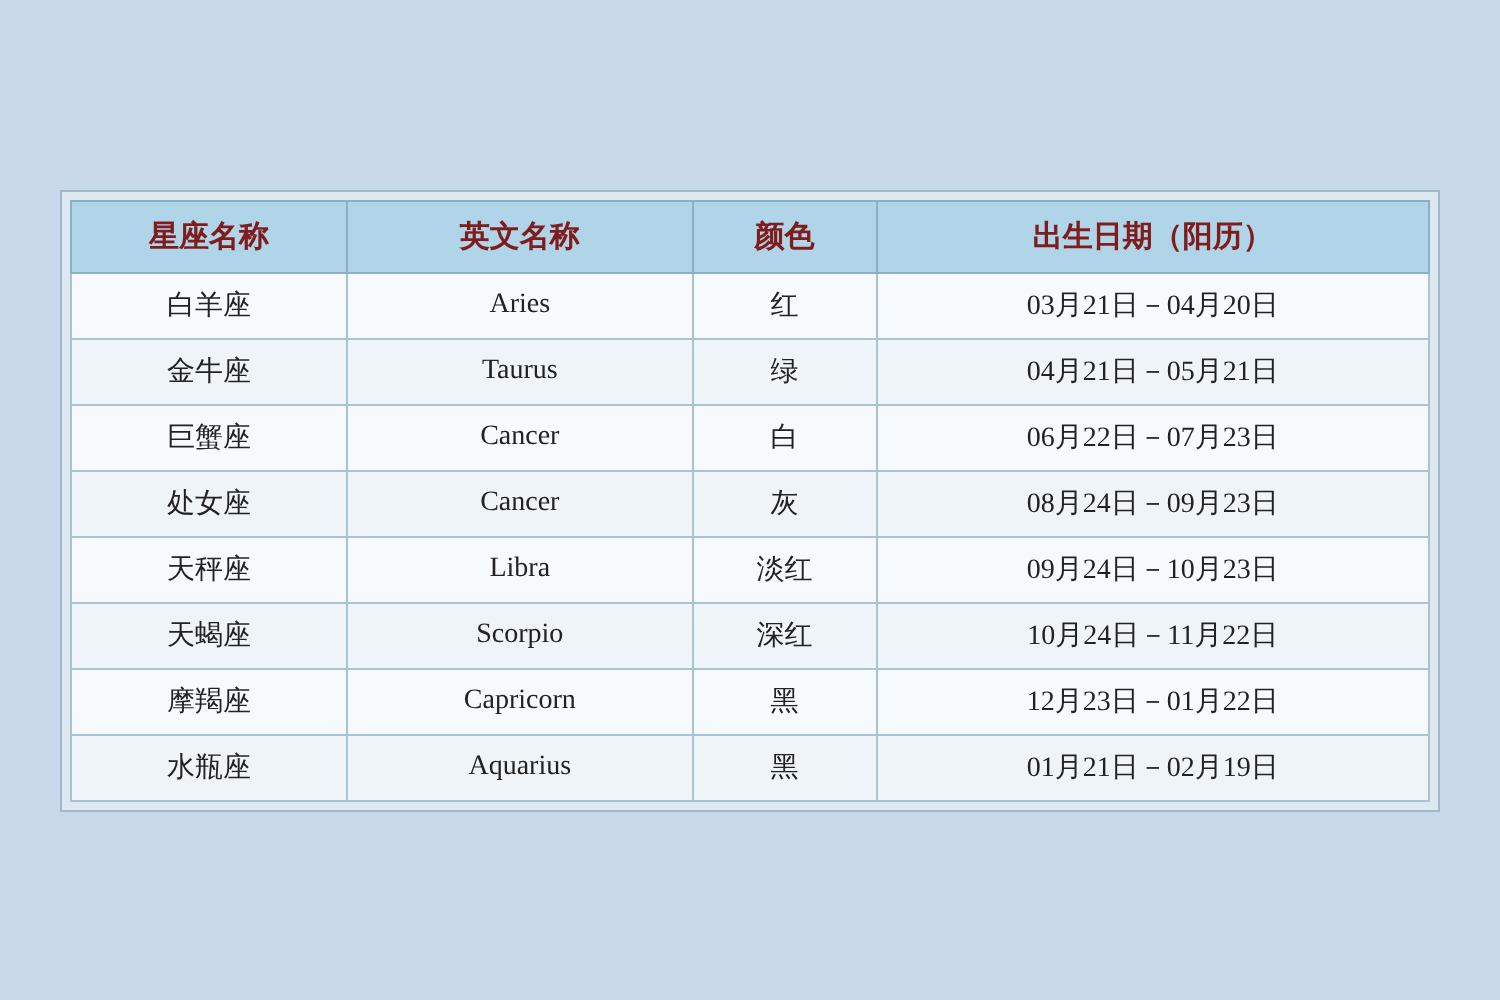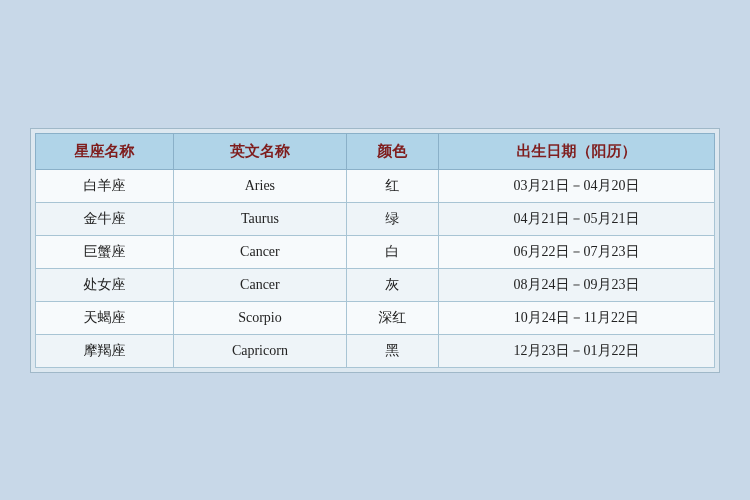--- a/index.html
+++ b/index.html
@@ -86,26 +86,38 @@
           <td>白</td>
           <td>06月22日－07月23日</td>
         </tr>
         <tr>
           <td>处女座</td>
           <td>Cancer</td>
           <td>灰</td>
           <td>08月24日－09月23日</td>
         </tr>
         <tr>
+          <td>天秤座</td>
+          <td>Libra</td>
+          <td>淡红</td>
+          <td>09月24日－10月23日</td>
+        </tr>
+        <tr>
           <td>天蝎座</td>
           <td>Scorpio</td>
           <td>深红</td>
           <td>10月24日－11月22日</td>
         </tr>
         <tr>
           <td>摩羯座</td>
           <td>Capricorn</td>
           <td>黑</td>
           <td>12月23日－01月22日</td>
         </tr>
+        <tr>
+          <td>水瓶座</td>
+          <td>Aquarius</td>
+          <td>黑</td>
+          <td>01月21日－02月19日</td>
+        </tr>
       </tbody>
   </table>
 </div>
 
 </body></html>

